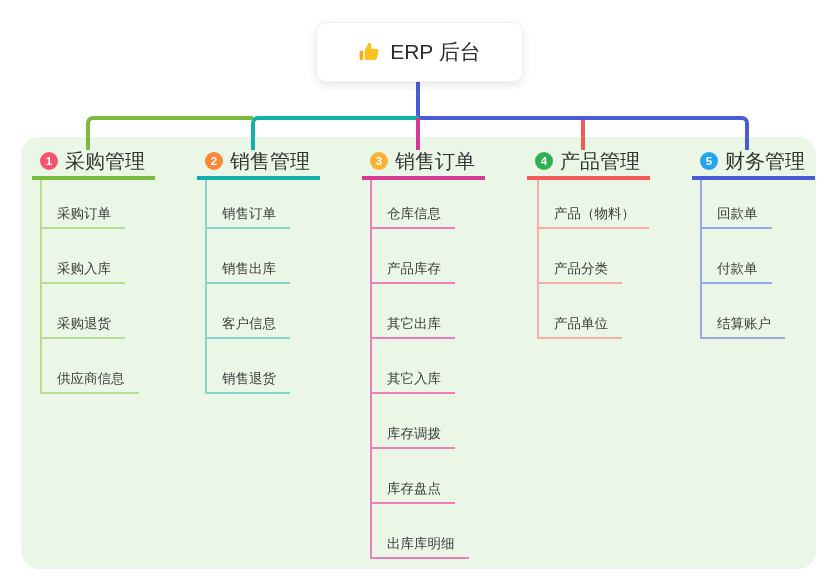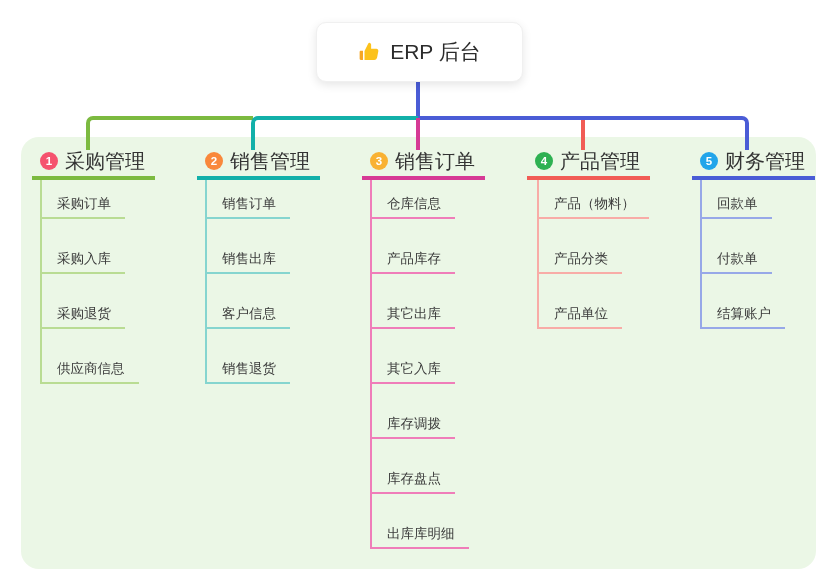--- a/index.html
+++ b/index.html
@@ -102,21 +102,21 @@
     align-items: flex-start;
   }
   .child {
     height: 55px;
     display: flex;
     align-items: flex-end;
     padding: 0 14px 5px 15px;
     border-bottom: 2px solid;
     width: max-content;
   }
-  .child:first-child { height: 39px; }
+  .child:first-child { height: 49px; }
   .child-label {
     font-size: 13.5px;
     color: #3b3b3b;
     line-height: 17px;
     white-space: nowrap;
   }
 </style>
 </head>
 <body>
 

